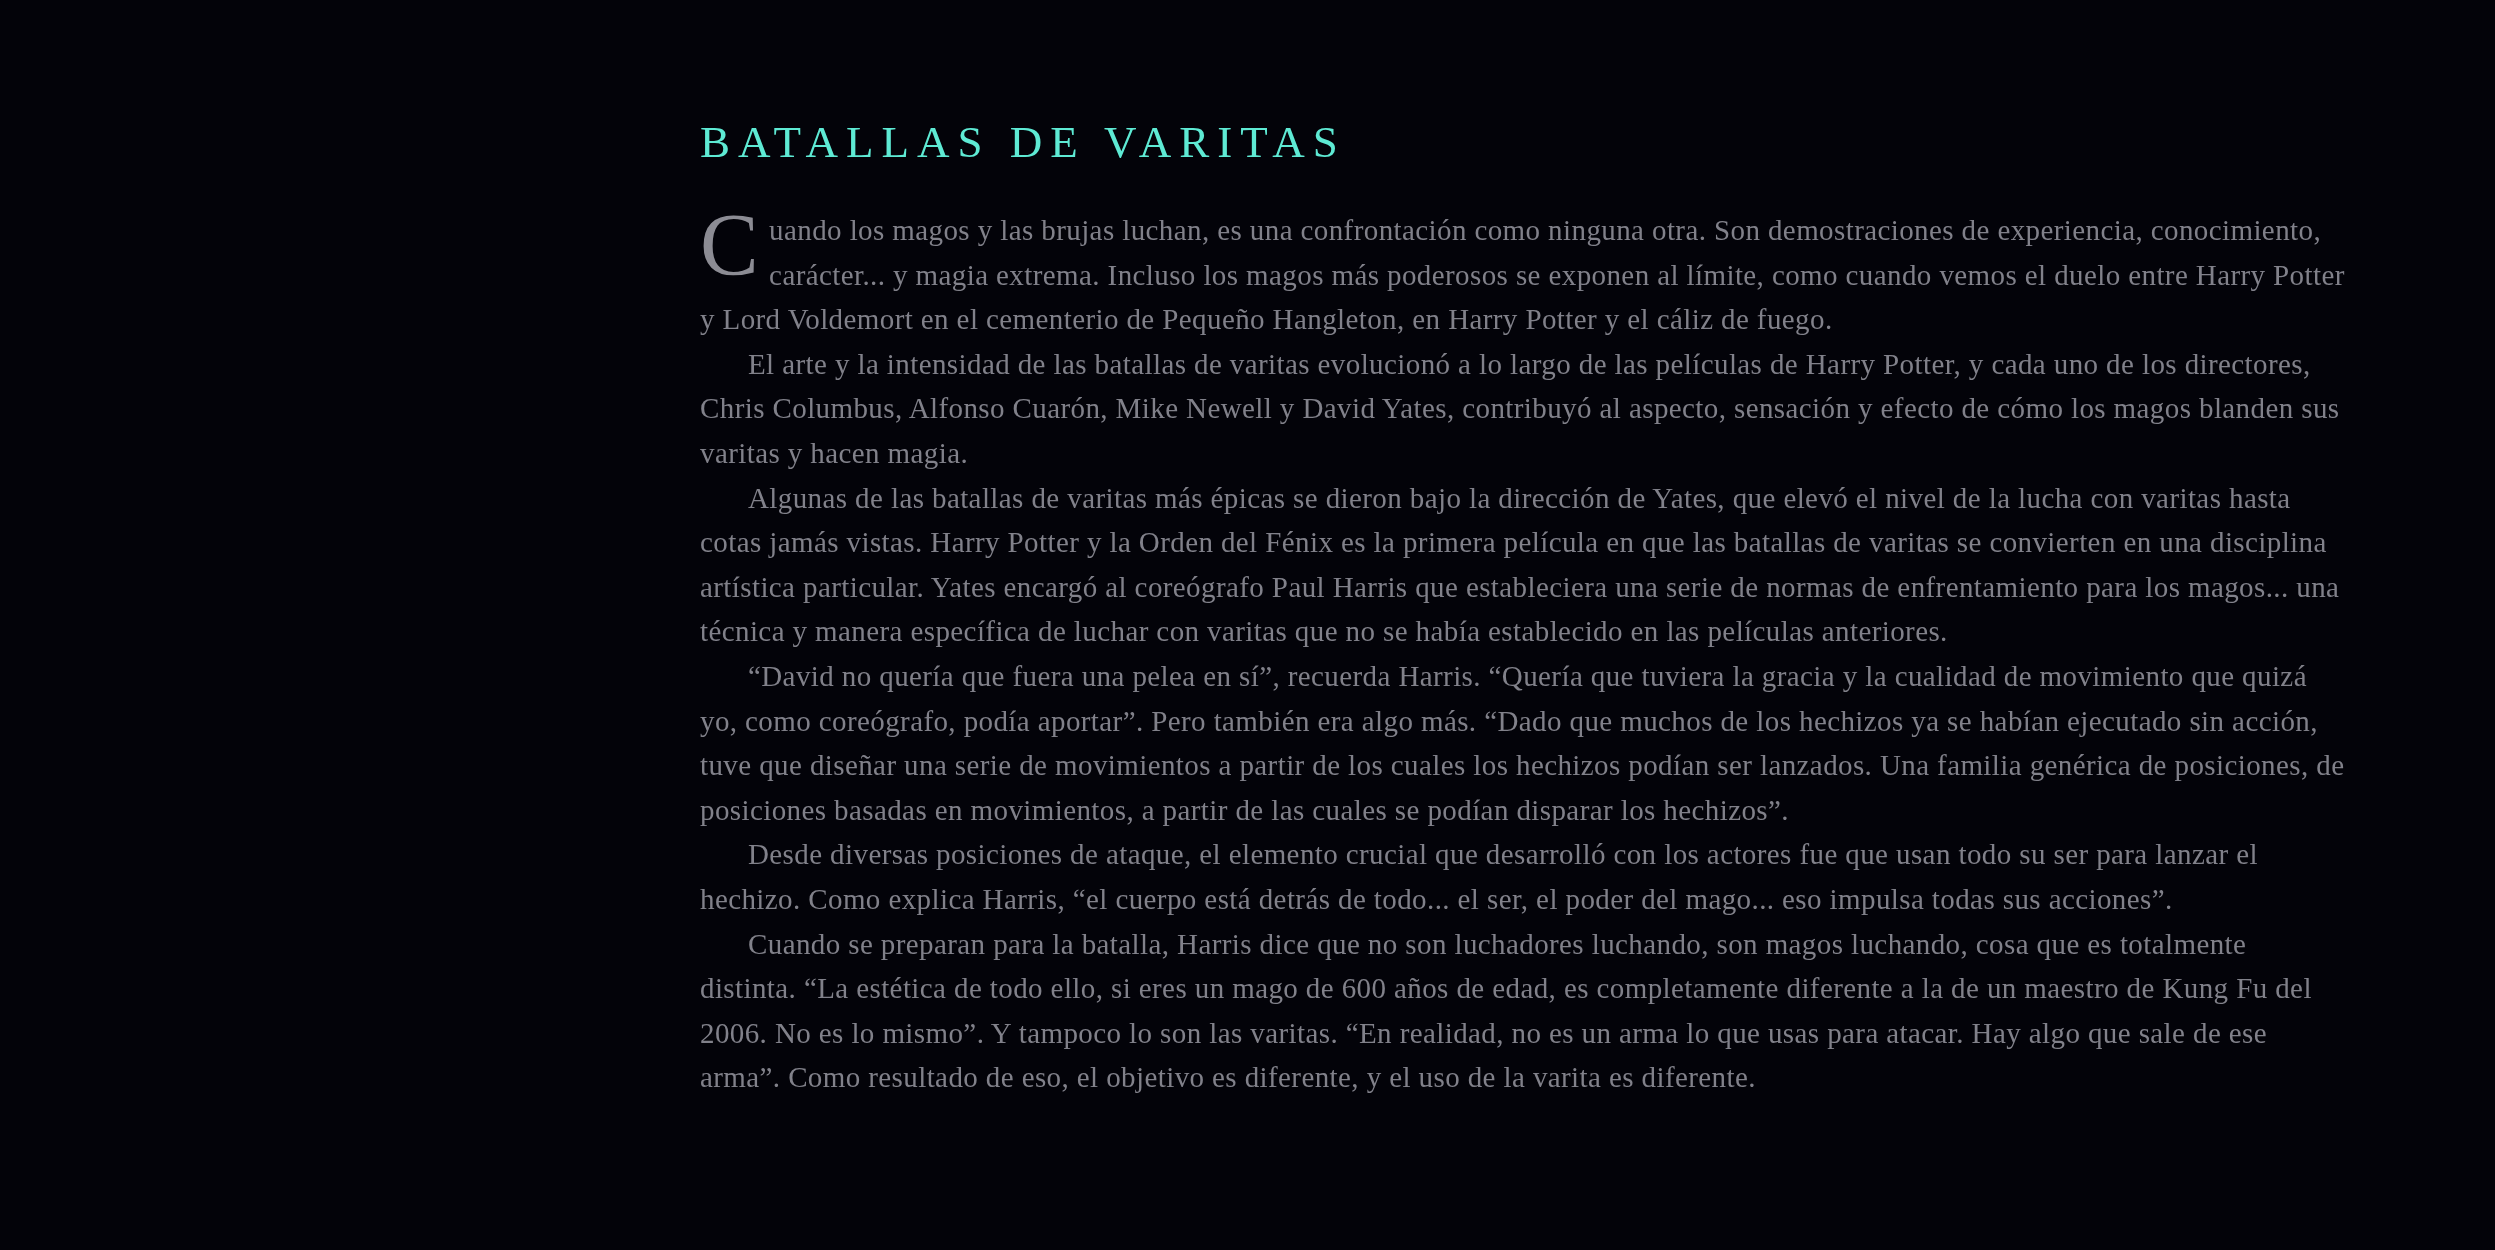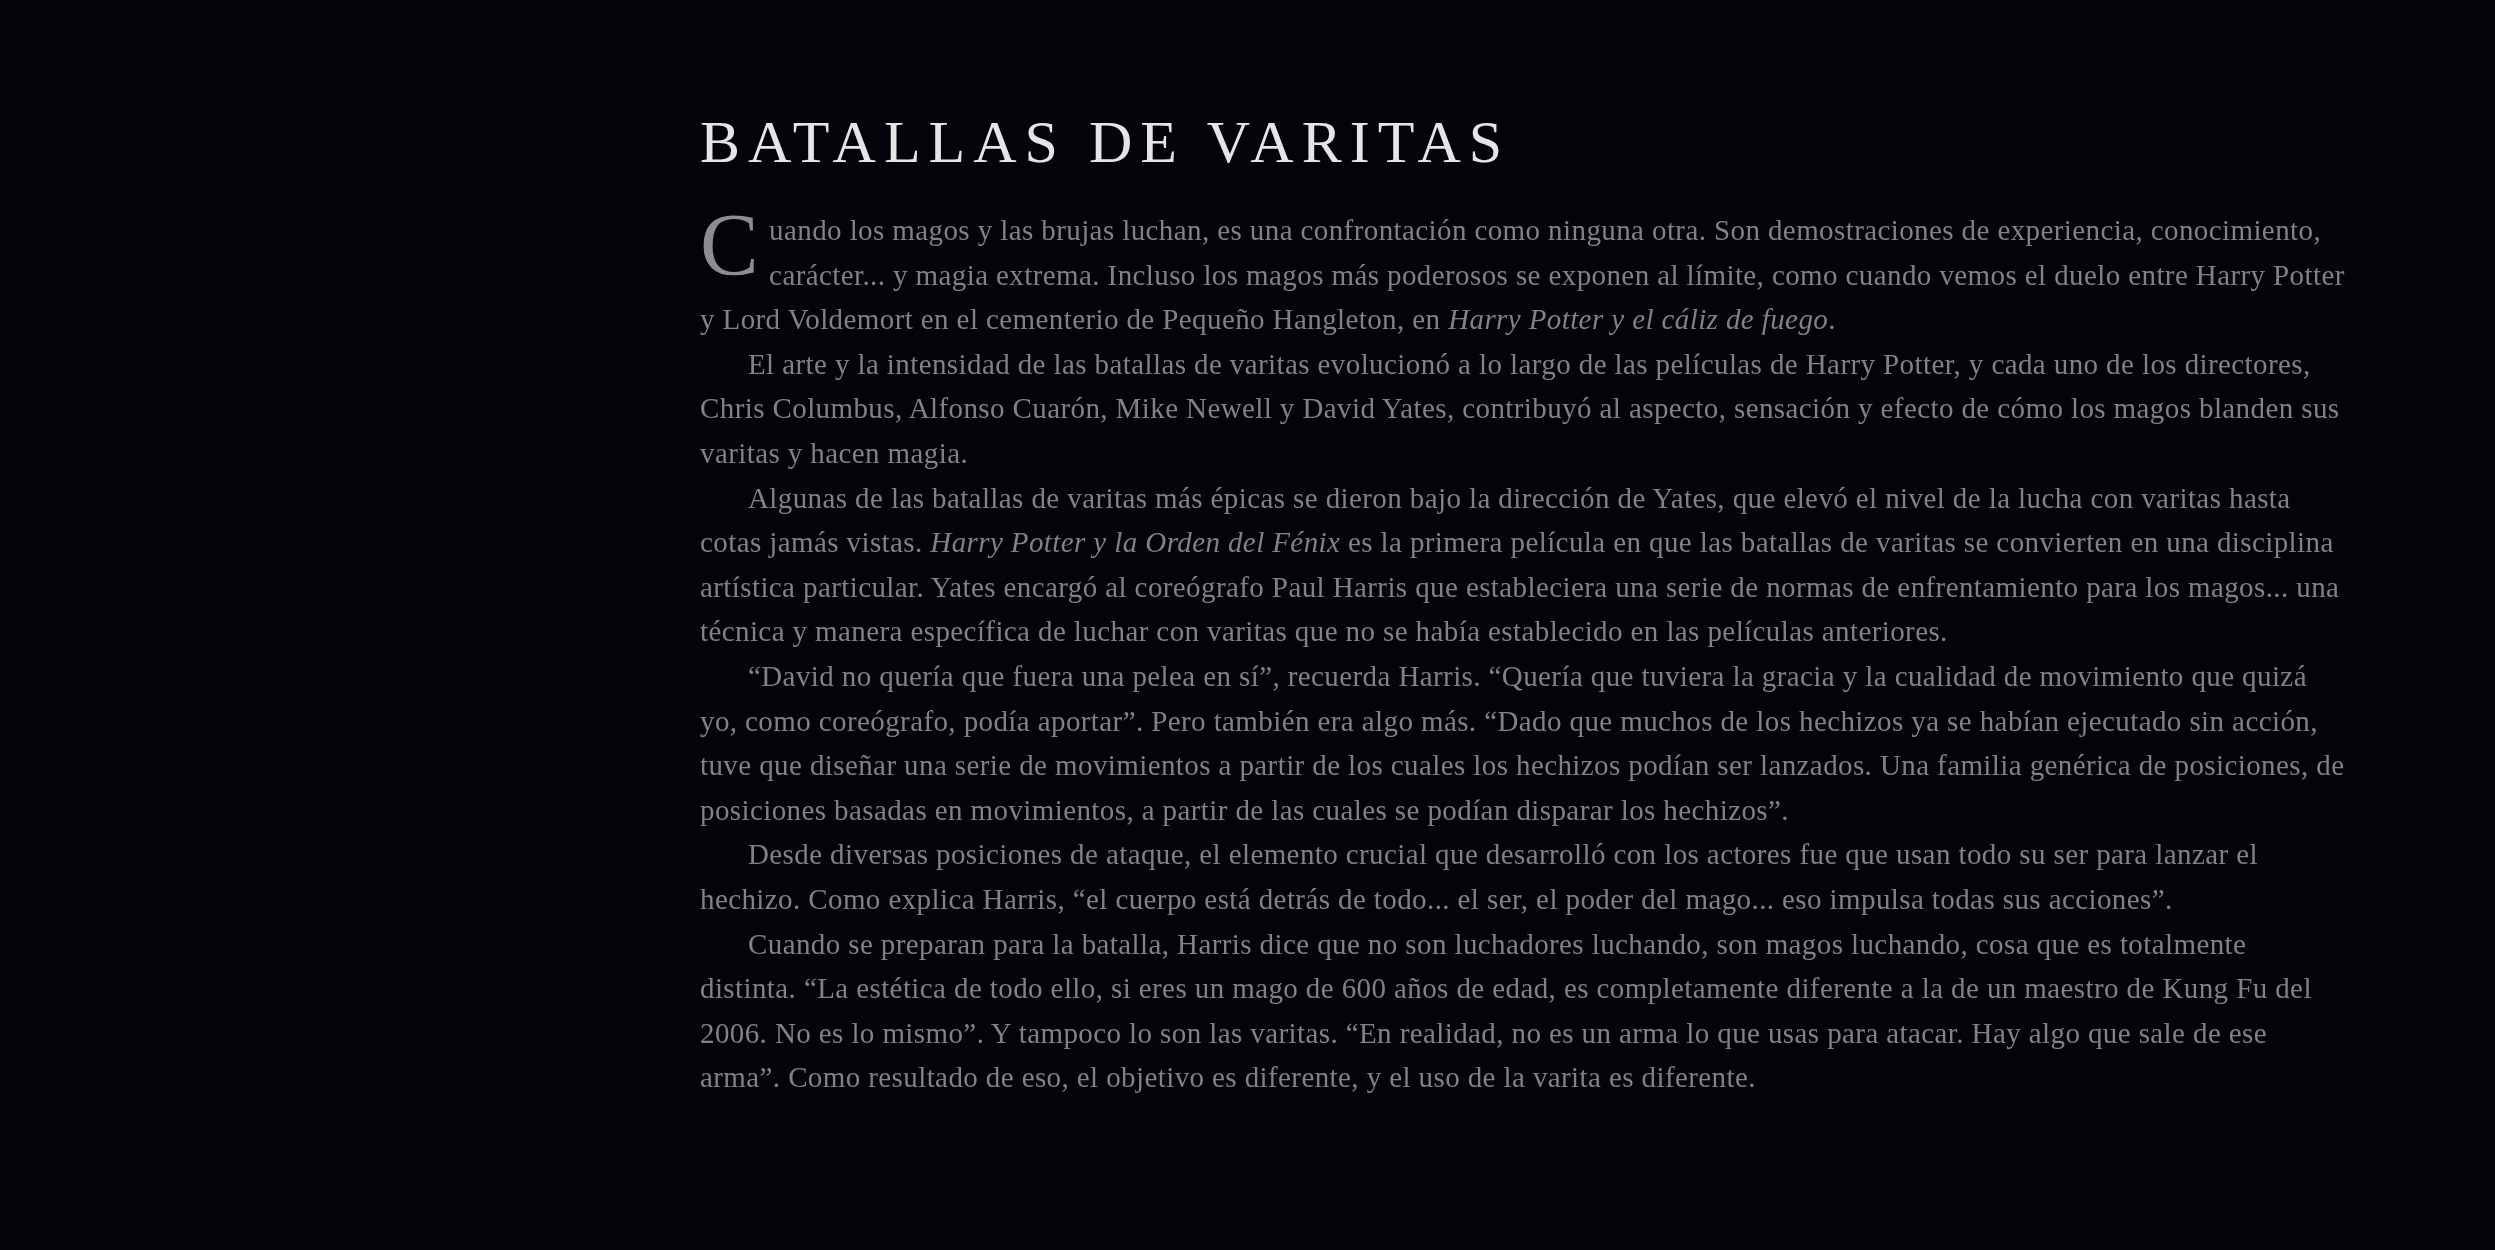--- a/index.html
+++ b/index.html
@@ -17,24 +17,24 @@
   .page {
     position: absolute;
     left: 700px;
     top: 118px;
     width: 1645px;
   }
   .chapter-title {
     margin: 0 0 42px 0;
     font-family: "Liberation Serif", serif;
     font-weight: 400;
-    font-size: 60px;
+    font-size: 45px;
     line-height: 48px;
     letter-spacing: 8px;
-    color: #e5e5e5;
+    color: #5eead4;
   }
   .body-text {
     font-size: 29px;
     line-height: 44.6px;
     letter-spacing: 0.4px;
     color: #81818a;
     text-align: left;
   }
   .body-text p {
     margin: 0;
@@ -46,21 +46,20 @@
   .dropcap {
     float: left;
     font-size: 88px;
     line-height: 70px;
     height: 86px;
     padding-right: 10px;
     margin-top: 2px;
     color: #8c8c94;
   }
   .italic {
-    font-style: italic;
   }
 </style>
 </head>
 <body>
 
 <div class="page">
   <h1 class="chapter-title">BATALLAS DE VARITAS</h1>
   <div class="body-text" id="body-text">
       <p class="first"><span class="dropcap">C</span><span>uando los magos y las brujas luchan, es una confrontación como ninguna otra. Son demostraciones de experiencia, conocimiento, carácter... y magia extrema. Incluso los magos más poderosos se exponen al límite, como cuando vemos el duelo entre Harry Potter y Lord Voldemort en el cementerio de Pequeño Hangleton, en </span><span class="italic">Harry Potter y el cáliz de fuego</span><span>.</span></p>
       <p><span>El arte y la intensidad de las batallas de varitas evolucionó a lo largo de las películas de Harry Potter, y cada uno de los directores, Chris Columbus, Alfonso Cuarón, Mike Newell y David Yates, contribuyó al aspecto, sensación y efecto de cómo los magos blanden sus varitas y hacen magia.</span></p>

